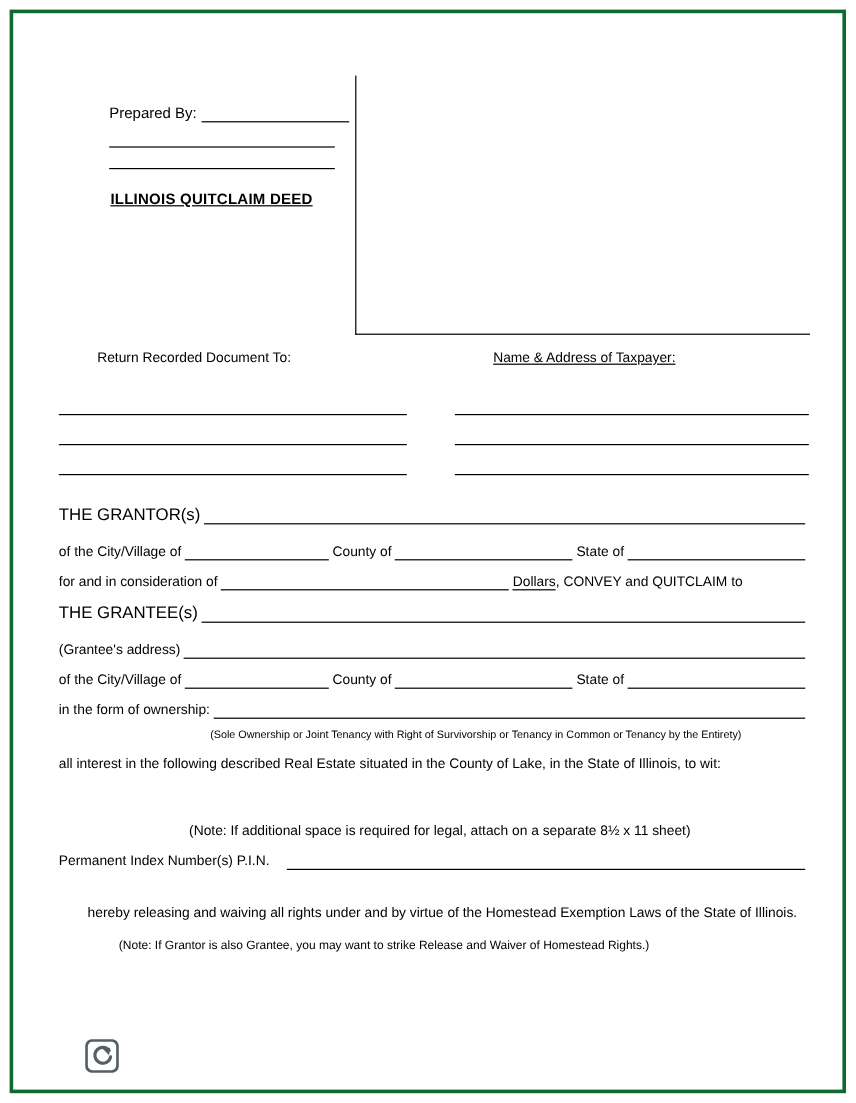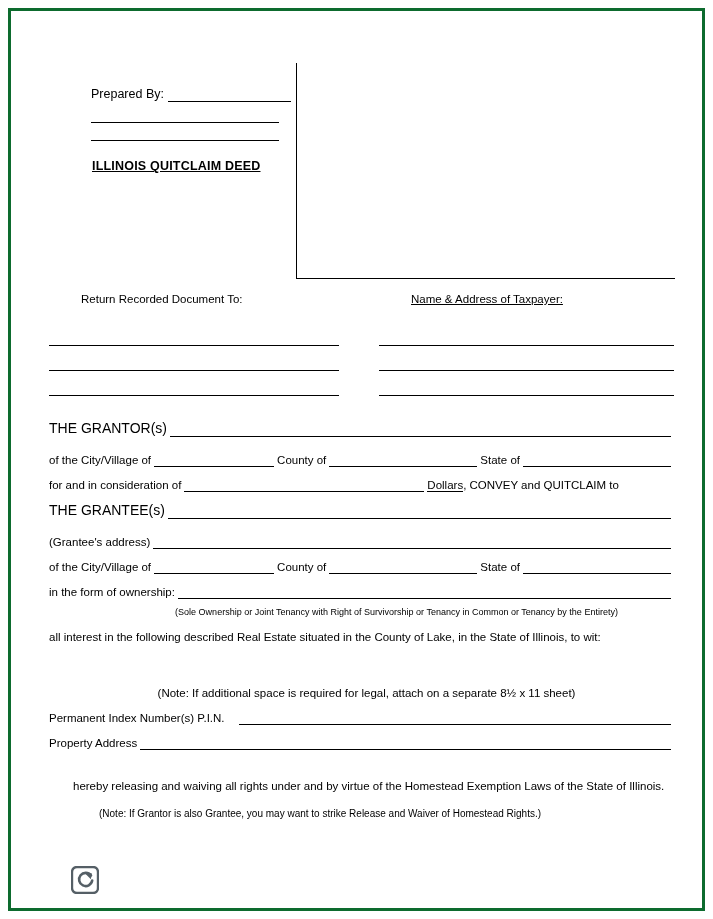--- a/index.html
+++ b/index.html
@@ -285,24 +285,20 @@
 
       <div class="para">all interest in the following described Real Estate situated in the County of Lake, in the State of Illinois, to wit:</div>
 
       <div class="center-note">(Note:  If additional space is required for legal, attach on a separate 8½  x 11 sheet)</div>
 
       <div class="line-row">
         <span class="lbl">Permanent Index Number(s)  P.I.N.</span>
         <span class="fill" style="margin-left:14px;"></span>
       </div>
 
-      <div class="line-row">
-        <span class="lbl">Property Address</span>
-        <span class="fill"></span>
-      </div>
 
       <div class="closing">hereby releasing and waiving all rights under and by virtue of the Homestead Exemption Laws of the State of Illinois.</div>
       <div class="closing2">(Note:  If Grantor is also Grantee, you may want to strike Release and Waiver of Homestead Rights.)</div>
     </div>
 
     <div class="logo">
       <svg width="28" height="28" viewBox="0 0 28 28">
         <rect x="1" y="1" width="26" height="26" rx="5" ry="5" fill="none" stroke="#555f66" stroke-width="2.4"></rect>
         <path d="M20 9.5 A6.6 6.6 0 1 0 21.2 14.6" fill="none" stroke="#555f66" stroke-width="2.6" stroke-linecap="round"></path>
         <path d="M14.6 8.0 L20.8 7.2 L19.9 13.3 Z" fill="#555f66"></path>

